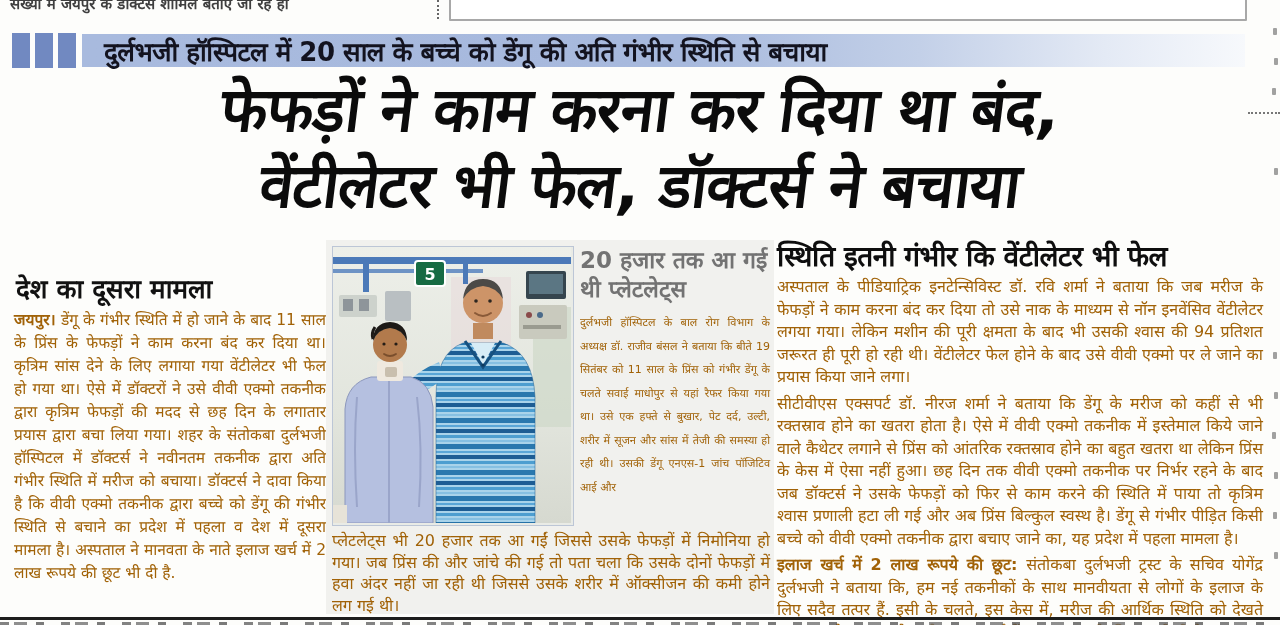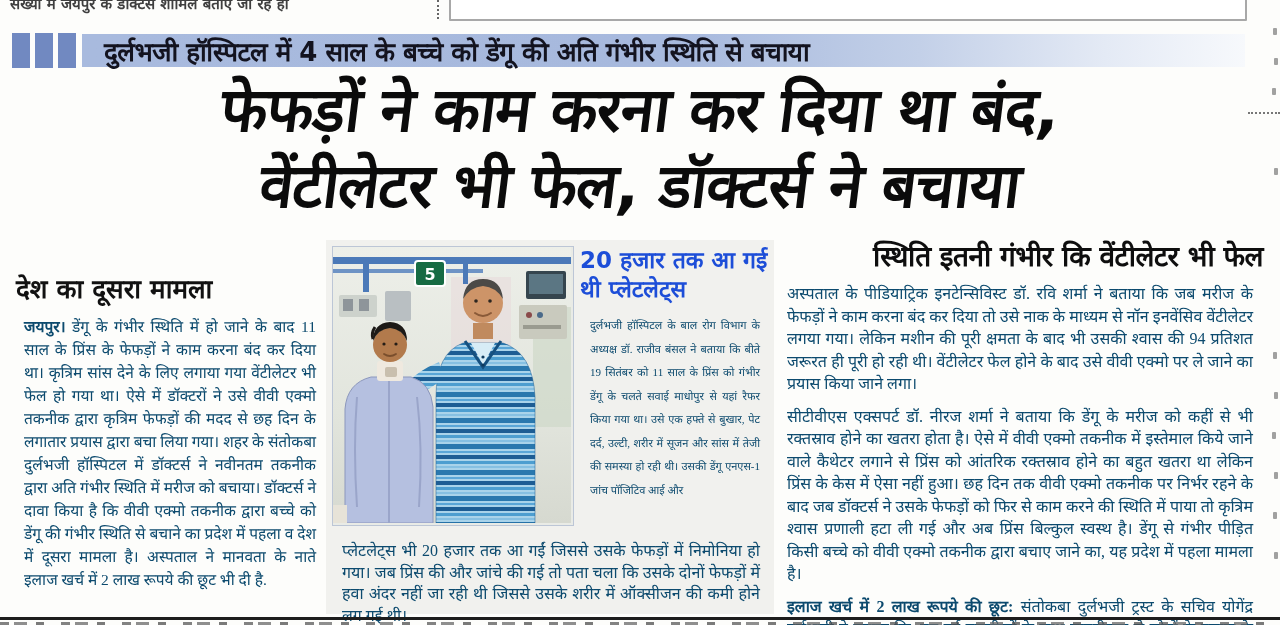--- a/index.html
+++ b/index.html
@@ -19,35 +19,35 @@
   .kicker-bar{
     position:absolute;left:82px;top:1px;width:1163px;height:33px;
     background:linear-gradient(90deg,#a8bade 0%,#a7b9dd 52%,#c3d0e8 72%,#e4eaf5 88%,#f7f9fc 100%);
     display:flex;align-items:center;
   }
   .kicker-text{font-size:26px;font-weight:700;color:#13131f;padding-left:22px;white-space:nowrap;letter-spacing:-.5px;}
   
   .headline{position:absolute;left:0;top:72px;width:1280px;text-align:center;color:#0b0b0b;}
   .headline .hl{font-size:61px;line-height:76px;font-weight:800;transform:skewX(-7deg);letter-spacing:-1px;white-space:nowrap;}
   
-  .body-text{font-size:15.5px;line-height:23px;text-align:justify;margin:10px;color:#0c4a6e;font-family:Liberation Serif, serif;}
+  .body-text{font-size:15.5px;line-height:23px;text-align:justify;margin:0;color:#a16207;}
   .lead{font-weight:700;}
   .col-left{position:absolute;left:14px;top:243px;width:312px;}
   .col-left .subhead{font-size:26px;line-height:31px;font-weight:700;margin:0 0 4px 2px;color:#111;}
   .col-left .byline{font-size:17px;font-weight:700;margin:2px 0 6px 2px;color:#161616;}
   .mid-panel{position:absolute;left:326px;top:240px;width:448px;height:374px;background:#f1f1ee;}
   .photo-frame{position:absolute;left:332px;top:246px;width:240px;height:278px;border:1px solid #bcc6d6;background:#e9ebe6;}
   .photo-frame svg{display:block;}
   .col-mid{position:absolute;left:580px;top:246px;width:190px;}
-  .col-mid .mid-head{font-size:23px;line-height:29px;font-weight:700;margin:0 0 7px 0;color:#1d4ed8;}
+  .col-mid .mid-head{font-size:23px;line-height:29px;font-weight:700;margin:0 0 7px 0;color:#737373;}
   .col-mid .body-text{font-size:11px;line-height:23.5px;}
   .under-photo{position:absolute;left:332px;top:530px;width:438px;}
   .under-photo .body-text{font-size:16px;line-height:21.5px;}
   .col-right{position:absolute;left:777px;top:240px;width:486px;}
-  .col-right .sec-head{font-size:28px;line-height:33px;font-weight:700;margin:0 0 3px 0;color:#0e0e0e;letter-spacing:-.5px;text-align:right;}
+  .col-right .sec-head{font-size:28px;line-height:33px;font-weight:700;margin:0 0 3px 0;color:#0e0e0e;letter-spacing:-.5px;}
   .col-right .body-text{font-size:16px;line-height:22.5px;margin-bottom:4px;}
   
   .bottom-rule{position:absolute;left:0;top:617px;width:1280px;height:3px;background:#1d1d1d;}
   .bottom-cut{
     position:absolute;left:0;top:622px;width:1280px;height:3px;opacity:.75;
     background:repeating-linear-gradient(90deg,#5a5a5a 0 9px,transparent 9px 14px,#6a6a6a 14px 27px,transparent 27px 36px,#4f4f4f 36px 44px,transparent 44px 61px);
   }
   
   .edge-dotted{position:absolute;border-top:2px dotted #777;width:32px;}
   .edge-mark{position:absolute;width:4px;height:7px;background:#8a8a8a;border-radius:1px;opacity:.8;}
@@ -61,21 +61,21 @@
     <div class="top-cut-text">संख्या में जयपुर के डॉक्टर्स शामिल बताए जा रहे हो</div>
     <div class="top-dotted-v"></div>
     <div class="top-box-remnant"></div>
   </div>
 
   <div class="kicker-row">
     <span class="kicker-sq" style="left:12px"></span>
     <span class="kicker-sq" style="left:35px"></span>
     <span class="kicker-sq" style="left:58px"></span>
     <div class="kicker-bar">
-      <span class="kicker-text">दुर्लभजी हॉस्पिटल में 4 साल के बच्चे को डेंगू की अति गंभीर स्थिति से बचाया</span>
+      <span class="kicker-text">दुर्लभजी हॉस्पिटल में 20 साल के बच्चे को डेंगू की अति गंभीर स्थिति से बचाया</span>
     </div>
   </div>
 
   <div class="headline">
     <div class="hl">फेफड़ों ने काम करना कर दिया था बंद,</div>
     <div class="hl">वेंटीलेटर भी फेल, डॉक्टर्स ने बचाया</div>
   </div>
 
   <div class="col-left">
     <h2 class="subhead">

